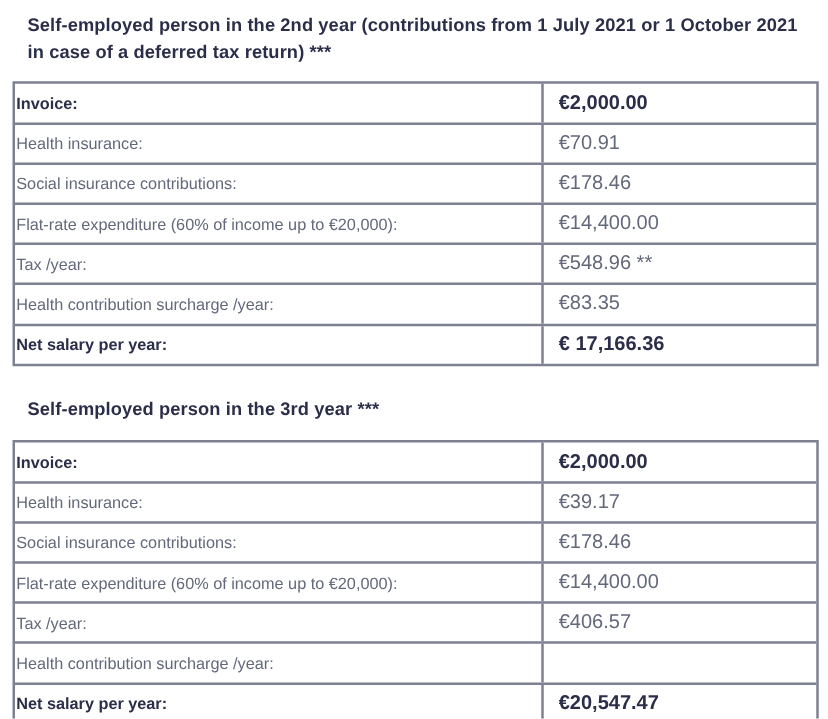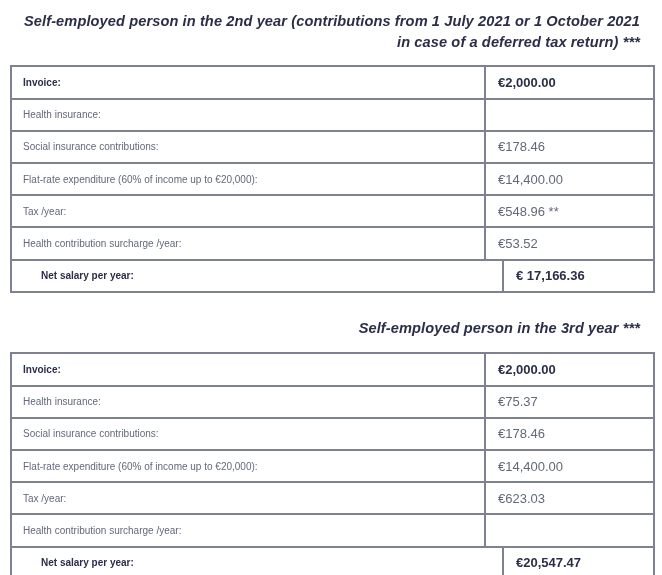--- a/index.html
+++ b/index.html
@@ -13,64 +13,62 @@
     width: 662px;
     height: 575px;
     background: #ffffff;
     overflow: hidden;
   }
   .section-title {
     color: #2b2e48;
     font-weight: 700;
     font-size: 14.6px;
     line-height: 1.42;
-    text-align: right;
+    text-align: left;
     margin: 11px 22px 13px 22px;
     letter-spacing: 0.1px;
-    font-style: italic;
   }
   .section-title.second {
     margin-top: 25px;
     margin-bottom: 14px;
   }
   .tbl {
     margin-left: 10px;
     width: 645px;
     border: 2px solid #7d8191;
     box-sizing: border-box;
     background: #ffffff;
   }
   .row {
     display: flex;
     border-bottom: 2px solid #7d8191;
     height: 30.2px;
   }
   .row:last-child {
     border-bottom: none;
-    margin-left: 18px;
   }
   .c1 {
-    width: 474px;
+    width: 423px;
     box-sizing: border-box;
     border-right: 2px solid #7d8191;
     display: flex;
     align-items: center;
-    padding-left: 11px;
+    padding-left: 1px;
     color: #63687b;
-    font-size: 10px;
+    font-size: 13px;
     white-space: nowrap;
     overflow: hidden;
   }
   .c2 {
     flex: 1;
     display: flex;
     align-items: center;
     padding-left: 12px;
     color: #63687b;
-    font-size: 13px;
+    font-size: 16px;
     white-space: nowrap;
   }
   .row.b .c1, .row.b .c2 {
     color: #2b2e48;
     font-weight: 700;
   }
 </style>
 </head>
 <body>
 
@@ -78,65 +76,66 @@
 
   <div class="section-title">Self-employed person in the 2nd year (contributions from 1 July 2021 or 1 October 2021 in case of a deferred tax return) ***</div>
 
   <div class="tbl">
     <div class="row b">
       <div class="c1">Invoice:</div>
       <div class="c2">€2,000.00</div>
     </div>
     <div class="row">
       <div class="c1">Health insurance:</div>
+      <div class="c2">€70.91</div>
     </div>
     <div class="row">
       <div class="c1">Social insurance contributions:</div>
       <div class="c2">€178.46</div>
     </div>
     <div class="row">
       <div class="c1">Flat-rate expenditure (60% of income up to €20,000):</div>
       <div class="c2">€14,400.00</div>
     </div>
     <div class="row">
       <div class="c1">Tax /year:</div>
       <div class="c2">€548.96 **</div>
     </div>
     <div class="row">
       <div class="c1">Health contribution surcharge /year:</div>
-      <div class="c2">€53.52</div>
+      <div class="c2">€83.35</div>
     </div>
     <div class="row b">
       <div class="c1">Net salary per year:</div>
       <div class="c2">€ 17,166.36</div>
     </div>
   </div>
 
   <div class="section-title second">Self-employed person in the 3rd year ***</div>
 
   <div class="tbl">
     <div class="row b">
       <div class="c1">Invoice:</div>
       <div class="c2">€2,000.00</div>
     </div>
     <div class="row">
       <div class="c1">Health insurance:</div>
-      <div class="c2">€75.37</div>
+      <div class="c2">€39.17</div>
     </div>
     <div class="row">
       <div class="c1">Social insurance contributions:</div>
       <div class="c2">€178.46</div>
     </div>
     <div class="row">
       <div class="c1">Flat-rate expenditure (60% of income up to €20,000):</div>
       <div class="c2">€14,400.00</div>
     </div>
     <div class="row">
       <div class="c1">Tax /year:</div>
-      <div class="c2">€623.03</div>
+      <div class="c2">€406.57</div>
     </div>
     <div class="row">
       <div class="c1">Health contribution surcharge /year:</div>
     </div>
     <div class="row b">
       <div class="c1">Net salary per year:</div>
       <div class="c2">€20,547.47</div>
     </div>
   </div>
 

